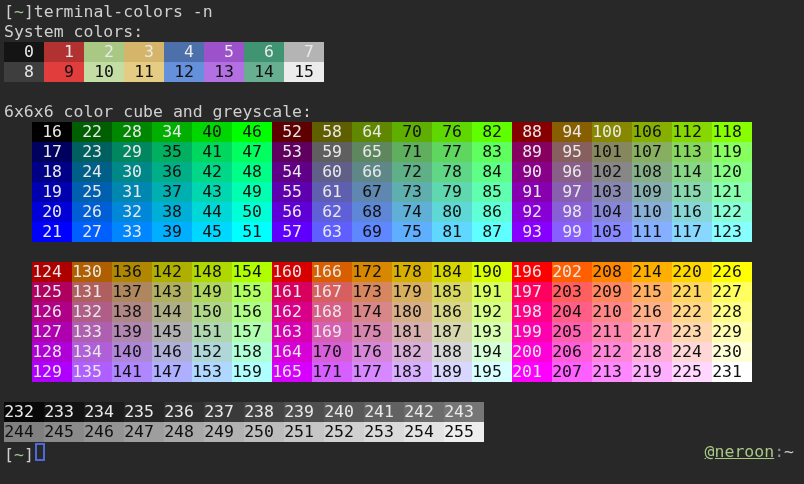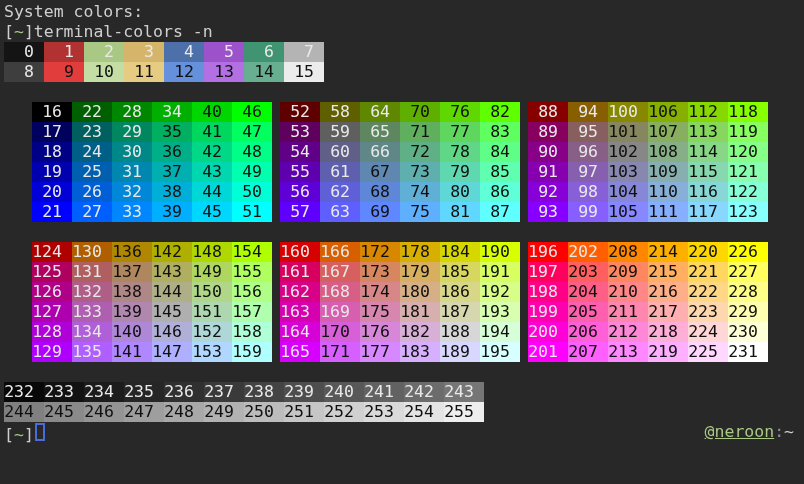--- a/index.html
+++ b/index.html
@@ -18,21 +18,21 @@
   .cell{
     display:inline-block;
     width:40px;height:20px;
     box-sizing:border-box;
     padding-right:10px;
     text-align:right;
     font-size:16.5px;
     line-height:20px;
     vertical-align:top;
   }
-  .cube-row{display:flex;gap:8px;padding-left:28px;}
+  .cube-row{display:flex;gap:0;padding-left:28px;}
   .cube-block{width:240px;}
   .bottom-line{
     height:20px;
     display:flex;
     justify-content:space-between;
     padding-right:10px;
     white-space:pre;
   }
   .cursor{
     display:inline-block;
@@ -42,29 +42,30 @@
     position:relative;
     top:1px;
     margin-left:1px;
   }
 </style>
 </head>
 <body>
 
 <div class="screen" style="background: rgb(40, 40, 40); color: rgb(207, 207, 207);">
 
+  <div class="line"><span>[</span><span class="green" style="color: rgb(169, 200, 132);">~</span><span>]</span><span>terminal-colors -n</span></div>
+
   <div class="line">System colors:</div>
-
-  <div class="line"><span>[</span><span class="green" style="color: rgb(169, 200, 132);">~</span><span>]</span><span>terminal-colors -n</span></div>
 
   <div class="swatch-row" id="sysrow0"><span class="cell" style="background: rgb(20, 20, 20); color: rgb(233, 233, 233);">0</span><span class="cell" style="background: rgb(178, 50, 50); color: rgb(233, 233, 233);">1</span><span class="cell" style="background: rgb(168, 200, 132); color: rgb(233, 233, 233);">2</span><span class="cell" style="background: rgb(212, 181, 106); color: rgb(233, 233, 233);">3</span><span class="cell" style="background: rgb(77, 112, 170); color: rgb(233, 233, 233);">4</span><span class="cell" style="background: rgb(156, 82, 202); color: rgb(233, 233, 233);">5</span><span class="cell" style="background: rgb(64, 148, 114); color: rgb(233, 233, 233);">6</span><span class="cell" style="background: rgb(180, 180, 180); color: rgb(233, 233, 233);">7</span></div>
   <div class="swatch-row" id="sysrow1"><span class="cell" style="background: rgb(62, 62, 62); color: rgb(233, 233, 233);">8</span><span class="cell" style="background: rgb(226, 61, 61); color: rgb(16, 16, 16);">9</span><span class="cell" style="background: rgb(195, 221, 164); color: rgb(16, 16, 16);">10</span><span class="cell" style="background: rgb(230, 204, 130); color: rgb(16, 16, 16);">11</span><span class="cell" style="background: rgb(101, 144, 220); color: rgb(16, 16, 16);">12</span><span class="cell" style="background: rgb(178, 112, 226); color: rgb(16, 16, 16);">13</span><span class="cell" style="background: rgb(104, 174, 144); color: rgb(16, 16, 16);">14</span><span class="cell" style="background: rgb(236, 236, 236); color: rgb(16, 16, 16);">15</span></div>
 
   <div class="line"></div>
 
+  <div class="line">6x6x6 color cube and greyscale:</div>
 
   <div class="cube-row" id="cuberow0">
       <div class="cube-block">
         <div class="swatch-row"><span class="cell" style="background: rgb(0, 0, 0); color: rgb(233, 233, 233);">16</span><span class="cell" style="background: rgb(0, 95, 0); color: rgb(233, 233, 233);">22</span><span class="cell" style="background: rgb(0, 135, 0); color: rgb(233, 233, 233);">28</span><span class="cell" style="background: rgb(0, 175, 0); color: rgb(233, 233, 233);">34</span><span class="cell" style="background: rgb(0, 215, 0); color: rgb(16, 16, 16);">40</span><span class="cell" style="background: rgb(0, 255, 0); color: rgb(16, 16, 16);">46</span></div>
         <div class="swatch-row"><span class="cell" style="background: rgb(0, 0, 95); color: rgb(233, 233, 233);">17</span><span class="cell" style="background: rgb(0, 95, 95); color: rgb(233, 233, 233);">23</span><span class="cell" style="background: rgb(0, 135, 95); color: rgb(233, 233, 233);">29</span><span class="cell" style="background: rgb(0, 175, 95); color: rgb(16, 16, 16);">35</span><span class="cell" style="background: rgb(0, 215, 95); color: rgb(16, 16, 16);">41</span><span class="cell" style="background: rgb(0, 255, 95); color: rgb(16, 16, 16);">47</span></div>
         <div class="swatch-row"><span class="cell" style="background: rgb(0, 0, 135); color: rgb(233, 233, 233);">18</span><span class="cell" style="background: rgb(0, 95, 135); color: rgb(233, 233, 233);">24</span><span class="cell" style="background: rgb(0, 135, 135); color: rgb(233, 233, 233);">30</span><span class="cell" style="background: rgb(0, 175, 135); color: rgb(16, 16, 16);">36</span><span class="cell" style="background: rgb(0, 215, 135); color: rgb(16, 16, 16);">42</span><span class="cell" style="background: rgb(0, 255, 135); color: rgb(16, 16, 16);">48</span></div>
         <div class="swatch-row"><span class="cell" style="background: rgb(0, 0, 175); color: rgb(233, 233, 233);">19</span><span class="cell" style="background: rgb(0, 95, 175); color: rgb(233, 233, 233);">25</span><span class="cell" style="background: rgb(0, 135, 175); color: rgb(233, 233, 233);">31</span><span class="cell" style="background: rgb(0, 175, 175); color: rgb(16, 16, 16);">37</span><span class="cell" style="background: rgb(0, 215, 175); color: rgb(16, 16, 16);">43</span><span class="cell" style="background: rgb(0, 255, 175); color: rgb(16, 16, 16);">49</span></div>
         <div class="swatch-row"><span class="cell" style="background: rgb(0, 0, 215); color: rgb(233, 233, 233);">20</span><span class="cell" style="background: rgb(0, 95, 215); color: rgb(233, 233, 233);">26</span><span class="cell" style="background: rgb(0, 135, 215); color: rgb(233, 233, 233);">32</span><span class="cell" style="background: rgb(0, 175, 215); color: rgb(16, 16, 16);">38</span><span class="cell" style="background: rgb(0, 215, 215); color: rgb(16, 16, 16);">44</span><span class="cell" style="background: rgb(0, 255, 215); color: rgb(16, 16, 16);">50</span></div>
         <div class="swatch-row"><span class="cell" style="background: rgb(0, 0, 255); color: rgb(233, 233, 233);">21</span><span class="cell" style="background: rgb(0, 95, 255); color: rgb(233, 233, 233);">27</span><span class="cell" style="background: rgb(0, 135, 255); color: rgb(233, 233, 233);">33</span><span class="cell" style="background: rgb(0, 175, 255); color: rgb(16, 16, 16);">39</span><span class="cell" style="background: rgb(0, 215, 255); color: rgb(16, 16, 16);">45</span><span class="cell" style="background: rgb(0, 255, 255); color: rgb(16, 16, 16);">51</span></div>
       </div>

